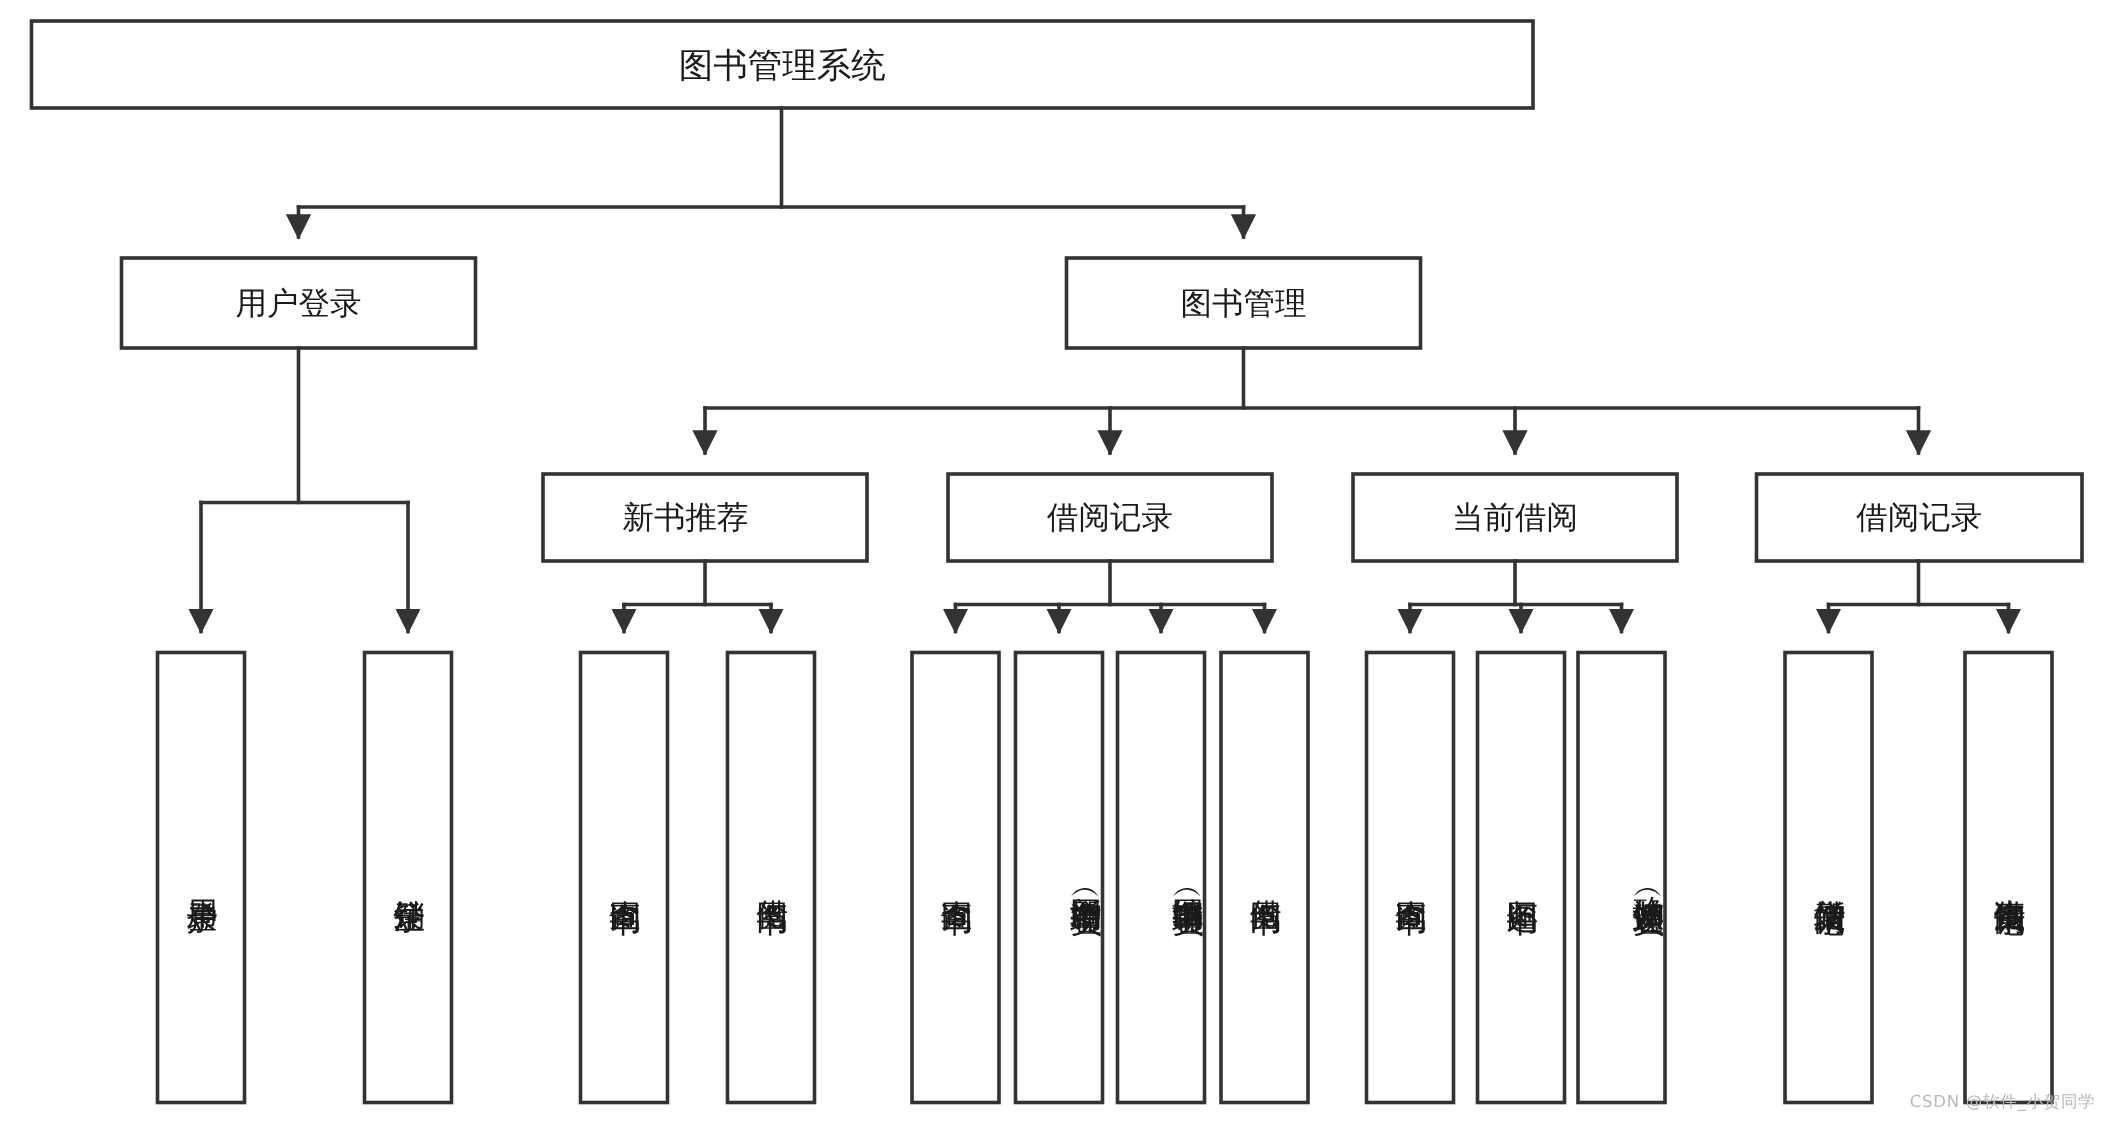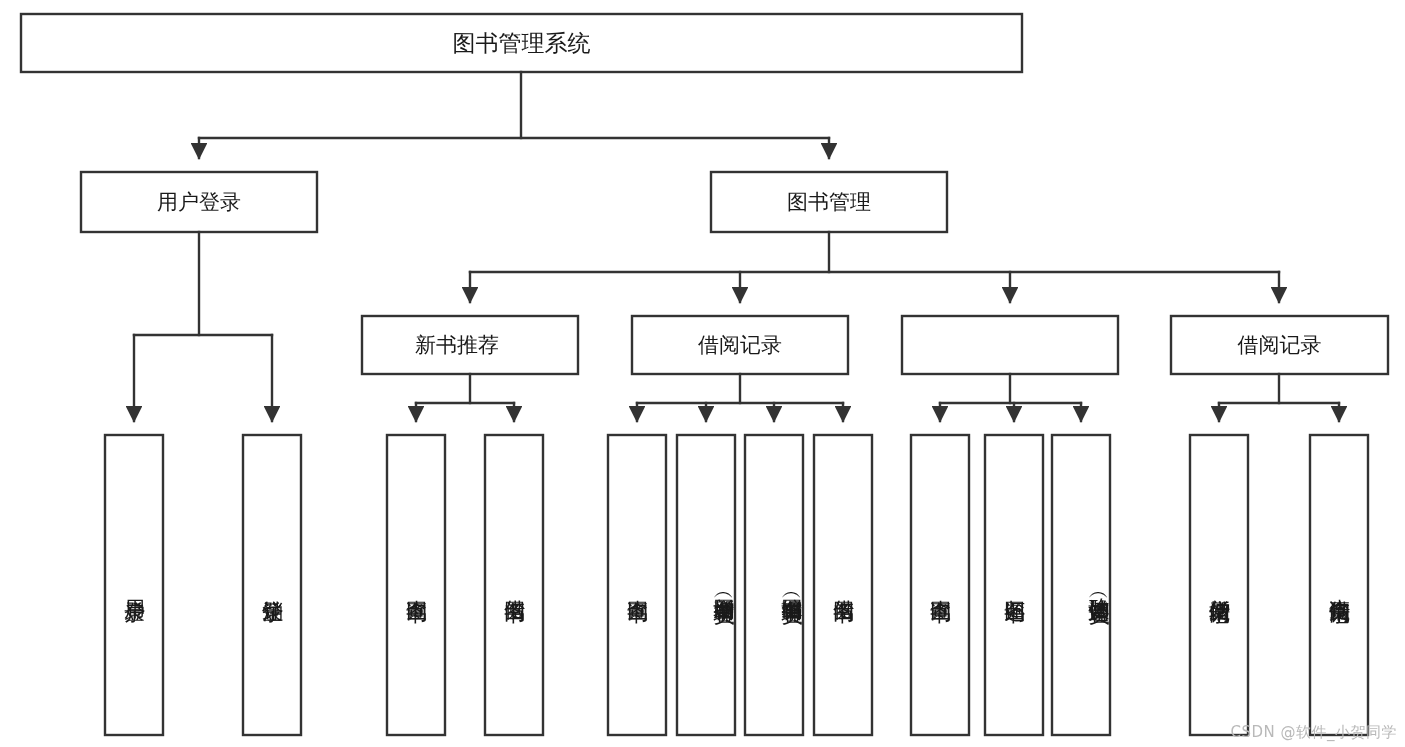--- a/index.html
+++ b/index.html
@@ -67,21 +67,21 @@
     writing-mode: vertical-rl;
     text-orientation: upright;
     letter-spacing: 1px;
     pointer-events: none;
     text-align: center;
   }
   .watermark {
     position: absolute;
     right: 8px;
     bottom: 5px;
-    font-size: 15px;
+    font-size: 11px;
     color: #b9b9b9;
     font-family: "DejaVu Sans", "Liberation Sans", sans-serif;
     letter-spacing: 0.5px;
     white-space: nowrap;
     pointer-events: none;
   }
 </style>
 </head>
 <body>
 
@@ -159,20 +159,21 @@
     <path class="connector" d="M 1339 403 L 1339 421" marker-end="url(#arrow)"></path>
   </svg>
 
   <div class="node-label-h title-size" style="left:21px;  top:14px;  width:1001px; height:58px;">图书管理系统</div>
 
   <div class="node-label-h l2-size" style="left:81px;  top:172px; width:236px; height:60px;">用户登录</div>
   <div class="node-label-h l2-size" style="left:711px; top:172px; width:236px; height:60px;">图书管理</div>
 
   <div class="node-label-h l3-size" style="left:362px;  top:316px; width:190px; height:58px;border-radius:16px;">新书推荐</div>
   <div class="node-label-h l3-size" style="left:632px;  top:316px; width:216px; height:58px;">借阅记录</div>
+  <div class="node-label-h l3-size" style="left:902px;  top:316px; width:216px; height:58px;">当前借阅</div>
   <div class="node-label-h l3-size" style="left:1171px; top:316px; width:217px; height:58px;text-align:right;">借阅记录</div>
 
   <div class="node-label-v" style="left:105px;  top:435px; width:58px; height:300px;">用户登录</div>
   <div class="node-label-v" style="left:243px;  top:435px; width:58px; height:300px;">注销登录</div>
   <div class="node-label-v" style="left:387px;  top:435px; width:58px; height:300px;">查询图书</div>
   <div class="node-label-v" style="left:485px;  top:435px; width:58px; height:300px;">借阅图书</div>
   <div class="node-label-v" style="left:608px;  top:435px; width:58px; height:300px;">查询图书</div>
   <div class="node-label-v" style="left:677px;  top:435px; width:58px; height:300px; align-items:flex-start;">新增图书（管理员）</div>
   <div class="node-label-v" style="left:745px;  top:435px; width:58px; height:300px; align-items:flex-start;">编辑图书（管理员）</div>
   <div class="node-label-v" style="left:814px;  top:435px; width:58px; height:300px;">借阅图书</div>

